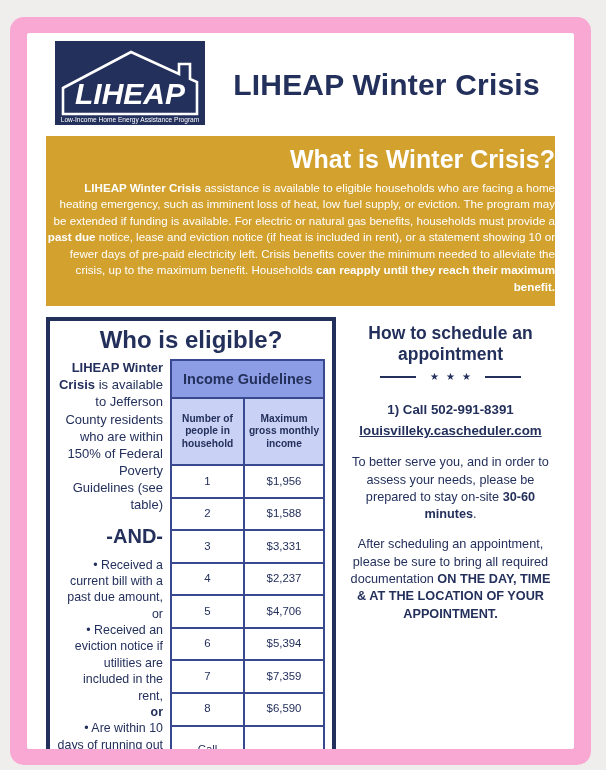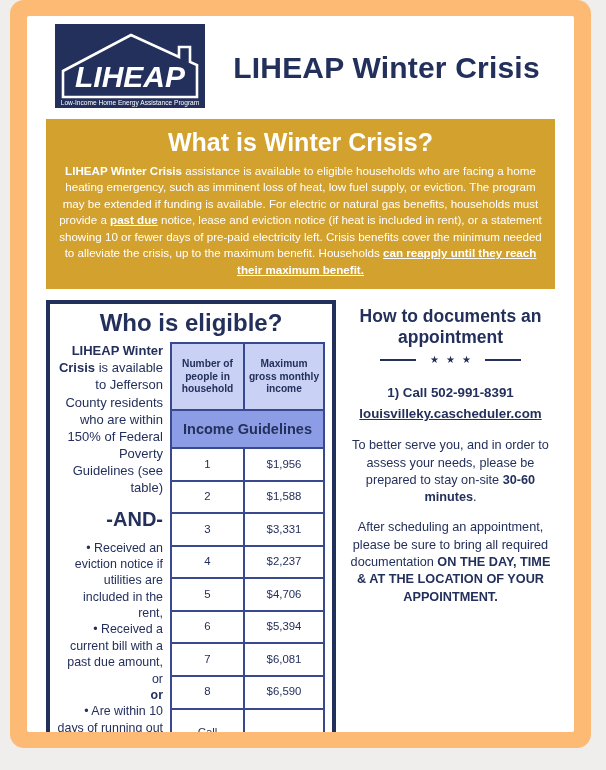--- a/index.html
+++ b/index.html
@@ -4,44 +4,44 @@
 <style>
   * { box-sizing: border-box; margin: 0; padding: 0; }
   html,body { width:606px; height:770px; }
   body {
     background:#efeeec;
     font-family:"Liberation Sans", sans-serif;
     position:relative;
     color:#24305c;
   }
   .flyer {
-    position:absolute; left:10px; top:0;
+    position:absolute; left:10px; top:17px;
     width:581px; height:748px;
-    background:#fdba74; border-radius:14px;
+    background:#f9a8d4; border-radius:14px;
     padding:16px 17px;
   }
   .page {
     background:#ffffff; width:100%; height:100%;
     display:flex; flex-direction:column; overflow:hidden;
     border-radius:2px;
   }
   
   .hdr { display:flex; align-items:center; gap:14px; padding:8px 20px 2px 28px; }
   .logo-box { flex:none; }
   .title-block { flex:1; text-align:center; }
   .title { font-size:30px; font-weight:bold; letter-spacing:.2px; }
   .date-range { font-size:20px; font-weight:bold; margin-top:7px; }
   
   .gold {
-    background:#d2a12e; color:#ffffff; text-align:center;
-    margin:5px 19px 0; padding:7px 8px 11px;
+    background:#d2a12e; color:#ffffff; text-align:right;
+    margin:5px 19px 0; padding:7px 0 11px;
   }
   .gold h2 { font-size:25px; font-weight:bold; margin:2px 0 6px; }
   .what-is p { font-size:11.6px; line-height:1.42; }
-  .u { text-decoration:underline; font-weight:bold;margin-top:18px; }
+  .u { font-weight:bold;margin-top:18px; }
   .b { font-weight:bold; }
   
   .middle { display:flex; gap:8px; margin:11px 19px 0; flex:1; }
   .eligible-box {
     width:290px; flex:none; border:4px solid #24305c;
     padding:2px 7px 8px;
   }
   .eligible-box h2 { text-align:center; font-size:24px; margin:3px 0 5px; }
   .eligible-cols { display:flex; gap:7px; }
   .left-col { flex:1; text-align:right; }
@@ -92,36 +92,36 @@
 
     <div class="middle">
 
       <div class="eligible-box">
         <h2>Who is eligible?</h2>
         <div class="eligible-cols">
           <div class="left-col">
             <div class="intro"><span class="b">LIHEAP Winter Crisis</span><span> is available to Jefferson County residents who are within 150% of Federal Poverty Guidelines (see table)</span></div>
             <div class="and-label">-AND-</div>
             <div class="bullets">
+              <div>• Received a current bill with a past due amount, or</div>
               <div>• Received an eviction notice if utilities are included in the rent,</div>
-              <div>• Received a current bill with a past due amount, or</div>
               <div class="or-line">or</div>
               <div>• Are within 10 days of running out of pre-paid electric service,</div>
               <div class="or-line">or</div>
             </div>
           </div>
 
           <table class="tbl">
             <tbody>
                 <tr>
+              <th class="t-title" colspan="2">Income Guidelines</th>
+            </tr>
+            <tr>
               <th class="colh" style="width:73px">Number of people in household</th>
               <th class="colh">Maximum gross monthly income</th>
-            </tr>
-            <tr>
-              <th class="t-title" colspan="2">Income Guidelines</th>
             </tr>
             <tr>
                   <td>1</td>
                   <td>$1,956</td>
                 </tr>
             <tr>
                   <td>2</td>
                   <td>$1,588</td>
                 </tr>
             <tr>
@@ -135,37 +135,37 @@
             <tr>
                   <td>5</td>
                   <td>$4,706</td>
                 </tr>
             <tr>
                   <td>6</td>
                   <td>$5,394</td>
                 </tr>
             <tr>
                   <td>7</td>
-                  <td>$6,081</td>
+                  <td>$7,359</td>
                 </tr>
             <tr>
                   <td>8</td>
                   <td>$6,590</td>
                 </tr>
             <tr>
                   <td>Call additional person</td>
                   <td>Add $673</td>
                 </tr>
           </tbody>
             </table>
         </div>
       </div>
 
       <div class="sched">
-        <h3>How to documents an appointment</h3>
+        <h3>How to schedule an appointment</h3>
         <div class="star-divider">
           <span class="line"></span>
           <span class="stars">★★★</span>
           <span class="line"></span>
         </div>
         <div class="steps">
           <div>1) Call 502-991-8391</div>
           <div class="sched-link">louisvilleky.cascheduler.com</div>
         </div>
         <div class="note"><span>To better serve you, and in order to assess your needs, please be prepared to stay on-site </span><span class="b">30-60 minutes</span><span>.</span></div>

